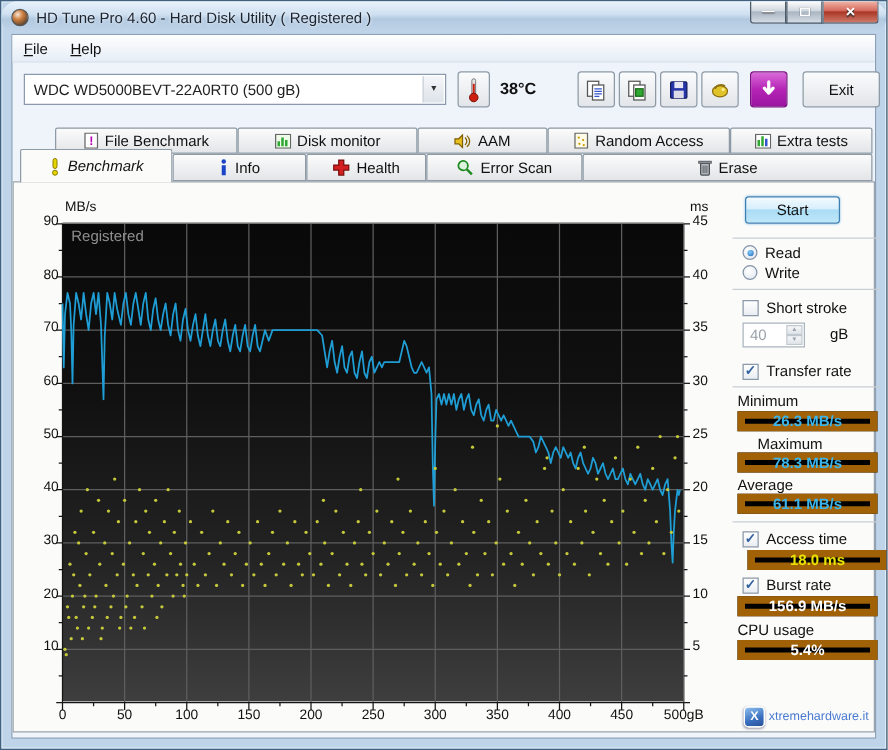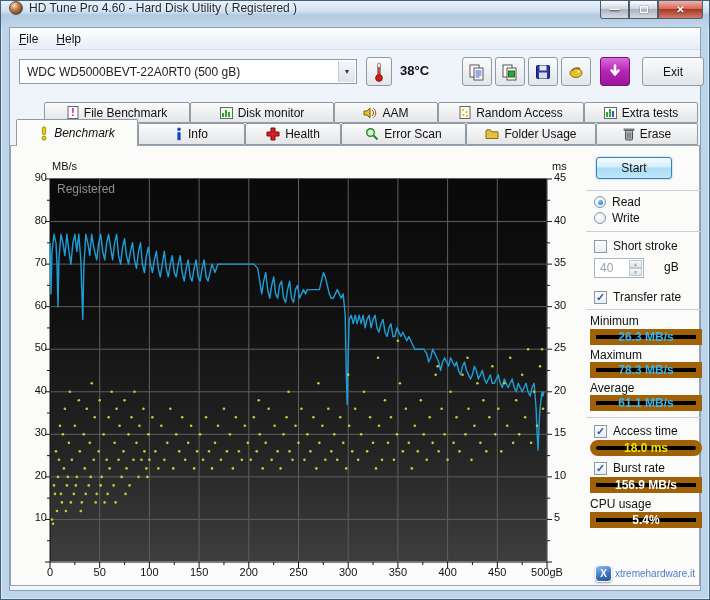--- a/index.html
+++ b/index.html
@@ -1,21 +1,21 @@
 <!DOCTYPE html>
 <html><head>
 <meta charset="utf-8">
 <style>
   html,body{margin:0;padding:0;background:#888;}
   *{box-sizing:border-box;font-family:"Liberation Sans",sans-serif;}
   .window{position:relative;width:710px;height:600px;background:#bfd4e8;border:1px solid #41607e;overflow:hidden;
           box-shadow:inset 0 0 0 1px #dcebf8;}
   
   .titlebar{position:absolute;left:0;top:0;right:0;height:26px;
-    background:linear-gradient(180deg,#e9f2fb 0%,#cfe0f1 40%,#b2c9e0 55%,#c2d6ea 100%);display:flex;align-items:flex-start;}
+    background:linear-gradient(180deg,#e9f2fb 0%,#cfe0f1 40%,#b2c9e0 55%,#c2d6ea 100%);display:flex;align-items:center;border-radius:13px;}
   .app-icon{width:14px;height:14px;border-radius:50%;margin:0 6px 0 8px;
     background:radial-gradient(circle at 35% 30%,#f5e6d8 0%,#d08040 35%,#6a4a30 75%,#303030 100%);border:1px solid #555;}
   .title-text{font-size:12px;color:#1c2430;text-shadow:0 0 3px #ffffff;white-space:nowrap;}
   .win-controls{position:absolute;right:6px;top:0;display:flex;}
   .win-btn{width:29px;height:18px;border:1px solid #4e5a66;border-top:none;display:flex;align-items:center;justify-content:center;
     background:linear-gradient(180deg,#fdfdfd,#cfd6de 45%,#aab5c2 50%,#d4dce4);color:#fff;font-size:10px;font-weight:bold;
     text-shadow:0 1px 1px #333;}
   .win-btn.min{border-radius:0 0 0 3px;}
   .win-btn.max span{width:8px;height:7px;border:1px solid #fff;display:block;box-shadow:0 0 1px #333;}
   .win-btn.close{width:45px;border-radius:0 0 3px 0;
@@ -244,28 +244,20 @@
         <span>Health</span>
       </div>
       <div class="tab" style="width:125px;">
         <span class="ticon">
           <svg width="14" height="14" viewBox="0 0 14 14">
               <circle cx="5.5" cy="5.5" r="3.8" fill="#dff2df" stroke="#1f8a1f" stroke-width="1.4"></circle>
               <line x1="8.5" y1="8.5" x2="12.5" y2="12.5" stroke="#1f8a1f" stroke-width="2"></line>
             </svg>
         </span>
         <span>Error Scan</span>
-      </div>
-      <div class="tab" style="width:130px;">
-        <span class="ticon">
-          <svg width="14" height="12" viewBox="0 0 14 12">
-              <path d="M1 3 L1 10.5 L13 10.5 L13 3.8 L6.5 3.8 L5.3 1.8 L1.8 1.8 Z" fill="#e8c040" stroke="#8a6a10"></path>
-            </svg>
-        </span>
-        <span>Folder Usage</span>
       </div>
       <div class="tab" style="flex:1;">
         <span class="ticon">
           <svg width="12" height="14" viewBox="0 0 12 14">
               <rect x="2.5" y="3.5" width="7" height="9.5" rx="1" fill="#b4b9be" stroke="#4a4f54"></rect>
               <rect x="1" y="2" width="10" height="1.6" fill="#9aa0a6" stroke="#4a4f54" stroke-width="0.7"></rect>
               <path d="M4.5 5.5 v6 M6 5.5 v6 M7.5 5.5 v6" stroke="#5a6066" stroke-width="0.8"></path>
             </svg>
         </span>
         <span>Erase</span>
@@ -643,31 +635,31 @@
         </div>
 
         <div class="sp-abs cb-row" style="top:144px;left:8px;">
           <div class="cb">✓</div>
           <span>Transfer rate</span>
         </div>
         <div class="sp-abs sep" style="top:163px;"></div>
 
         <div class="sp-abs" style="top:168px;left:4px;">Minimum</div>
         <div class="sp-abs valbox cyan" style="top:183px;left:4px;">26.3 MB/s</div>
-        <div class="sp-abs" style="top:202px;left:4px;">Maximum</div>
+        <div class="sp-abs" style="top:202px;left:20px;">Maximum</div>
         <div class="sp-abs valbox cyan" style="top:216px;left:4px;">78.3 MB/s</div>
         <div class="sp-abs" style="top:235px;left:4px;">Average</div>
         <div class="sp-abs valbox cyan" style="top:249px;left:4px;">61.1 MB/s</div>
         <div class="sp-abs sep" style="top:271px;"></div>
 
         <div class="sp-abs cb-row" style="top:278px;left:8px;">
           <div class="cb">✓</div>
           <span>Access time</span>
         </div>
-        <div class="sp-abs valbox yellow" style="top:294px;left:4px;border-radius:8px;">18.0 ms</div>
+        <div class="sp-abs valbox yellow" style="top:294px;left:12px;">18.0 ms</div>
 
         <div class="sp-abs cb-row" style="top:315px;left:8px;">
           <div class="cb">✓</div>
           <span>Burst rate</span>
         </div>
         <div class="sp-abs valbox white" style="top:331px;left:4px;">156.9 MB/s</div>
 
         <div class="sp-abs" style="top:351px;left:4px;">CPU usage</div>
         <div class="sp-abs valbox white" style="top:366px;left:4px;">5.4%</div>
       </div>

